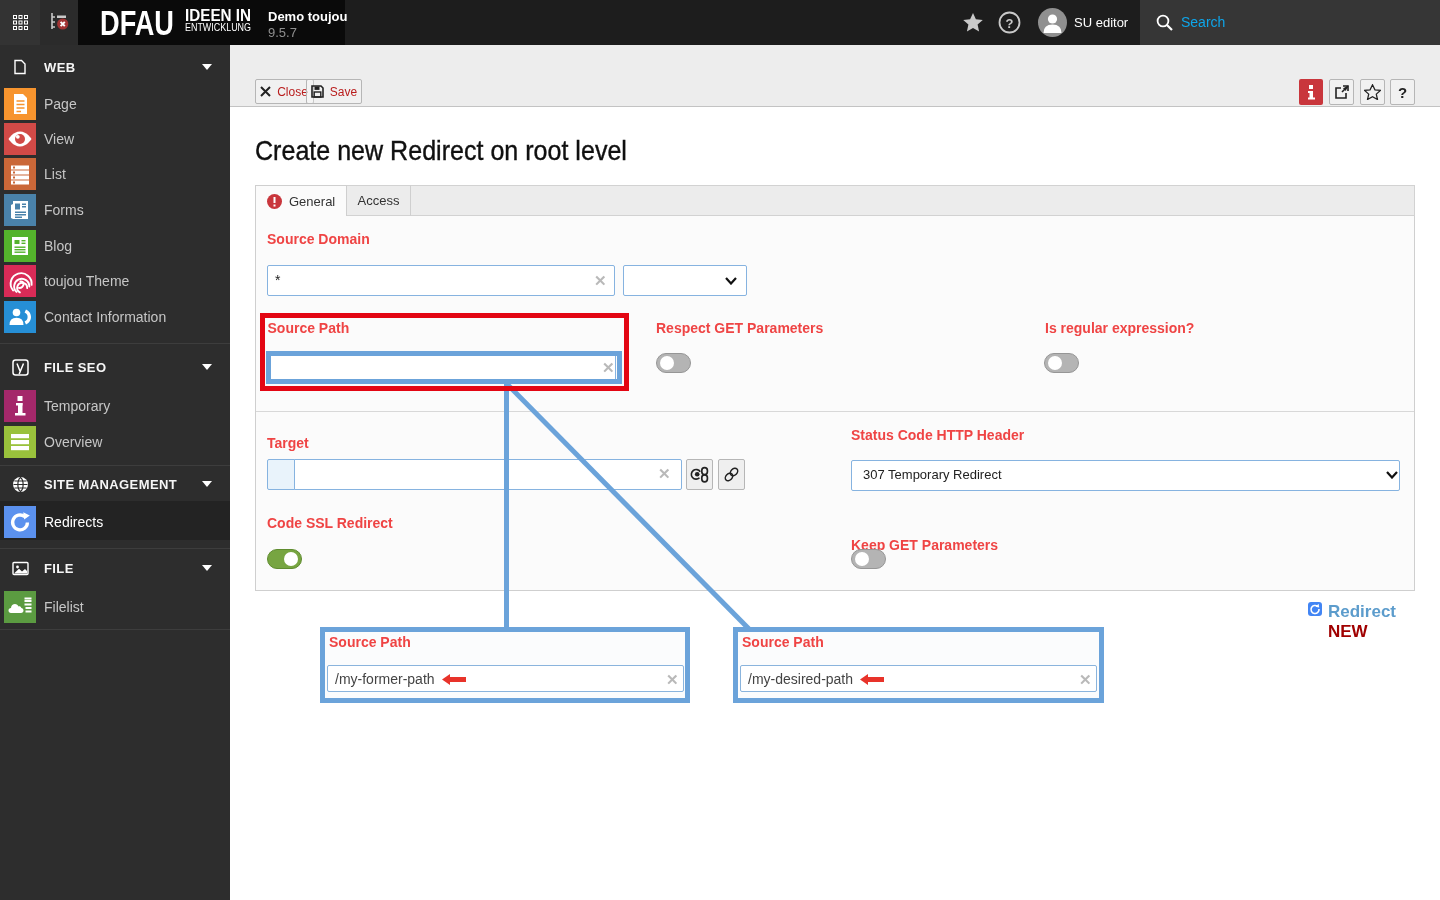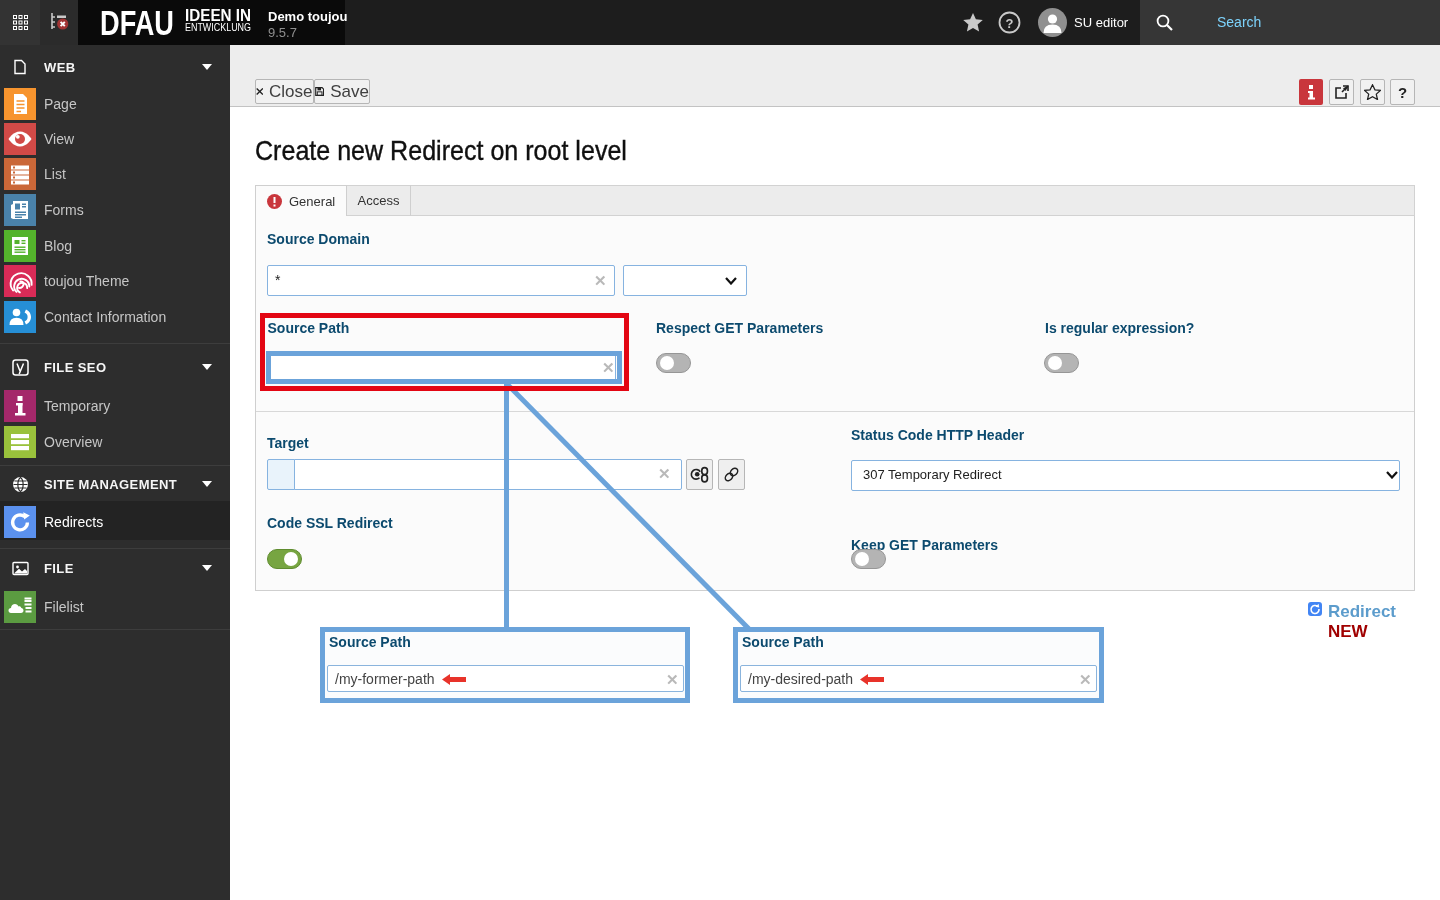--- a/index.html
+++ b/index.html
@@ -2,34 +2,34 @@
 <html><head>
 <meta charset="utf-8">
 <style>
 * { margin:0; padding:0; box-sizing:border-box; }
 html,body { width:1440px; height:900px; overflow:hidden; background:#fff;
   font-family:"Liberation Sans", sans-serif; }
 .abs { position:absolute; }
 #topbar { position:absolute; left:0; top:0; width:1440px; height:45px; background:#1d1d1d; }
 #sidebar { position:absolute; left:0; top:45px; width:270px; height:855px; background:#2d2d2d; }
 #main { position:absolute; left:230px; top:45px; width:1210px; height:855px; background:#fff; }
-.lbl { position:absolute; font-size:14px; font-weight:bold; color:#0c4a6e; white-space:nowrap; }
+.lbl { position:absolute; font-size:14px; font-weight:bold; color:#ef4444; white-space:nowrap; }
 .inp { position:absolute; background:#fff; border:1px solid #86b3e0; border-radius:2px; }
 .clearx { position:absolute; color:#b9b9b9; font-size:15px; font-weight:bold; }
 .toggle { position:absolute; width:35px; height:20px; border-radius:10px; background:#b4b4b4; border:1px solid #969696; }
 .toggle .knob { position:absolute; top:2px; width:14px; height:14px; border-radius:50%; background:#fff; }
 .toggle.off .knob { left:3px; }
 .toggle.on { background:#77a541; border-color:#5f8c2f; }
 .toggle.on .knob { right:3px; }
 .mitem { position:absolute; left:44px; font-size:14px; color:#c6c6c6; white-space:nowrap; }
 .mhead { position:absolute; left:44px; font-size:13px; font-weight:bold; color:#f5f5f5; letter-spacing:0.4px; white-space:nowrap; }
 .micon { position:absolute; left:4px; width:32px; height:32px; }
 .gline { position:absolute; left:0; width:230px; height:1px; background:#3d3d3d; }
 .dhbtn { position:absolute; height:25px; border:1px solid #b6b6b6; border-radius:2px; background:rgba(255,255,255,0.25);
-  font-size:17px; color:#404040; display:flex; align-items:center; justify-content:center; }
+  font-size:12px; color:#b91c1c; display:flex; align-items:center; justify-content:center; }
 </style>
 </head>
 <body>
 <div id="topbar">
   <div class="abs" style="left:0;top:0;width:40px;height:45px;background:#333333;"></div>
   <div class="abs" style="left:40px;top:0;width:38px;height:45px;background:#2b2b2b;"></div>
   <div class="abs" style="left:78px;top:0;width:267px;height:45px;background:#0a0a0a;"></div>
   <svg class="abs" style="left:13px;top:15px;" width="15" height="15" viewBox="0 0 15 15">
     <g fill="#fff">
         <rect x="0" y="0" width="4" height="4"></rect>
@@ -86,21 +86,21 @@
     <circle cx="14.5" cy="14.5" r="14.5" fill="#909090"></circle>
     <circle cx="14.5" cy="11" r="4.6" fill="#fff"></circle>
     <path d="M5.5 25 Q5.5 16.5 14.5 16.5 Q23.5 16.5 23.5 25 Z" fill="#fff"></path>
   </svg>
   <div class="abs" style="left:1074px;top:15px;font-size:13px;color:#fff;">SU editor</div>
   <div class="abs" style="left:1140px;top:0;width:300px;height:45px;background:#363636;"></div>
   <svg class="abs" style="left:1156px;top:14px;" width="17" height="17" viewBox="0 0 17 17">
     <circle cx="7" cy="7" r="5.4" fill="none" stroke="#fff" stroke-width="1.8"></circle>
     <path d="M11 11 L16 16" stroke="#fff" stroke-width="2.2"></path>
   </svg>
-  <div class="abs" style="left:1181px;top:14px;font-size:14px;color:#7dd3fc;margin-left:36px;">Search</div>
+  <div class="abs" style="left:1181px;top:14px;font-size:14px;color:#0ea5e9;">Search</div>
 </div>
 <div id="sidebar">
   <svg class="abs" style="left:12px;top:14px;" width="16" height="16" viewBox="0 0 16 16">
     <path d="M3 1.5 H9.5 L13 5 V14.5 H3 Z" fill="none" stroke="#fff" stroke-width="1.4"></path>
   </svg>
   <div class="mhead" style="top:15px;">WEB</div>
   <svg class="abs" style="left:202px;top:19px;" width="10" height="6" viewBox="0 0 10 6">
       <path d="M0 0 H10 L5 6 Z" fill="#fff"></path>
     </svg>
 
@@ -264,21 +264,21 @@
 
   <div class="gline" style="top:583.5px;"></div>
 </div>
 <div id="main">
   <div class="abs" style="left:0;top:0;width:1210px;height:62px;background:#ededed;border-bottom:1px solid #c3c3c3;"></div>
   <div class="dhbtn" style="left:24.5px;top:34px;width:59px;">
     <svg width="11" height="11" viewBox="0 0 11 11" style="margin-right:6px;">
         <path d="M1 1 L10 10 M10 1 L1 10" stroke="#222" stroke-width="2"></path>
       </svg>Close
   </div>
-  <div class="dhbtn" style="left:84px;top:34px;width:56px;">
+  <div class="dhbtn" style="left:76px;top:34px;width:56px;">
     <svg width="13" height="13" viewBox="0 0 13 13" style="margin-right:6px;">
       <path d="M1 1 H10 L12 3 V12 H1 Z" fill="none" stroke="#222" stroke-width="1.6"></path>
       <rect x="3.5" y="1.5" width="5" height="3.4" fill="#222"></rect>
         <rect x="3.2" y="7" width="6.6" height="5" fill="none" stroke="#222" stroke-width="1.4"></rect>
     </svg>Save
   </div>
   <div class="abs" style="left:1069px;top:34px;width:24px;height:26px;background:#c9363c;border-radius:2px;">
     <svg width="24" height="26" viewBox="0 0 24 26">
         <g fill="#fff">
           <rect x="10" y="6" width="4" height="4"></rect>

